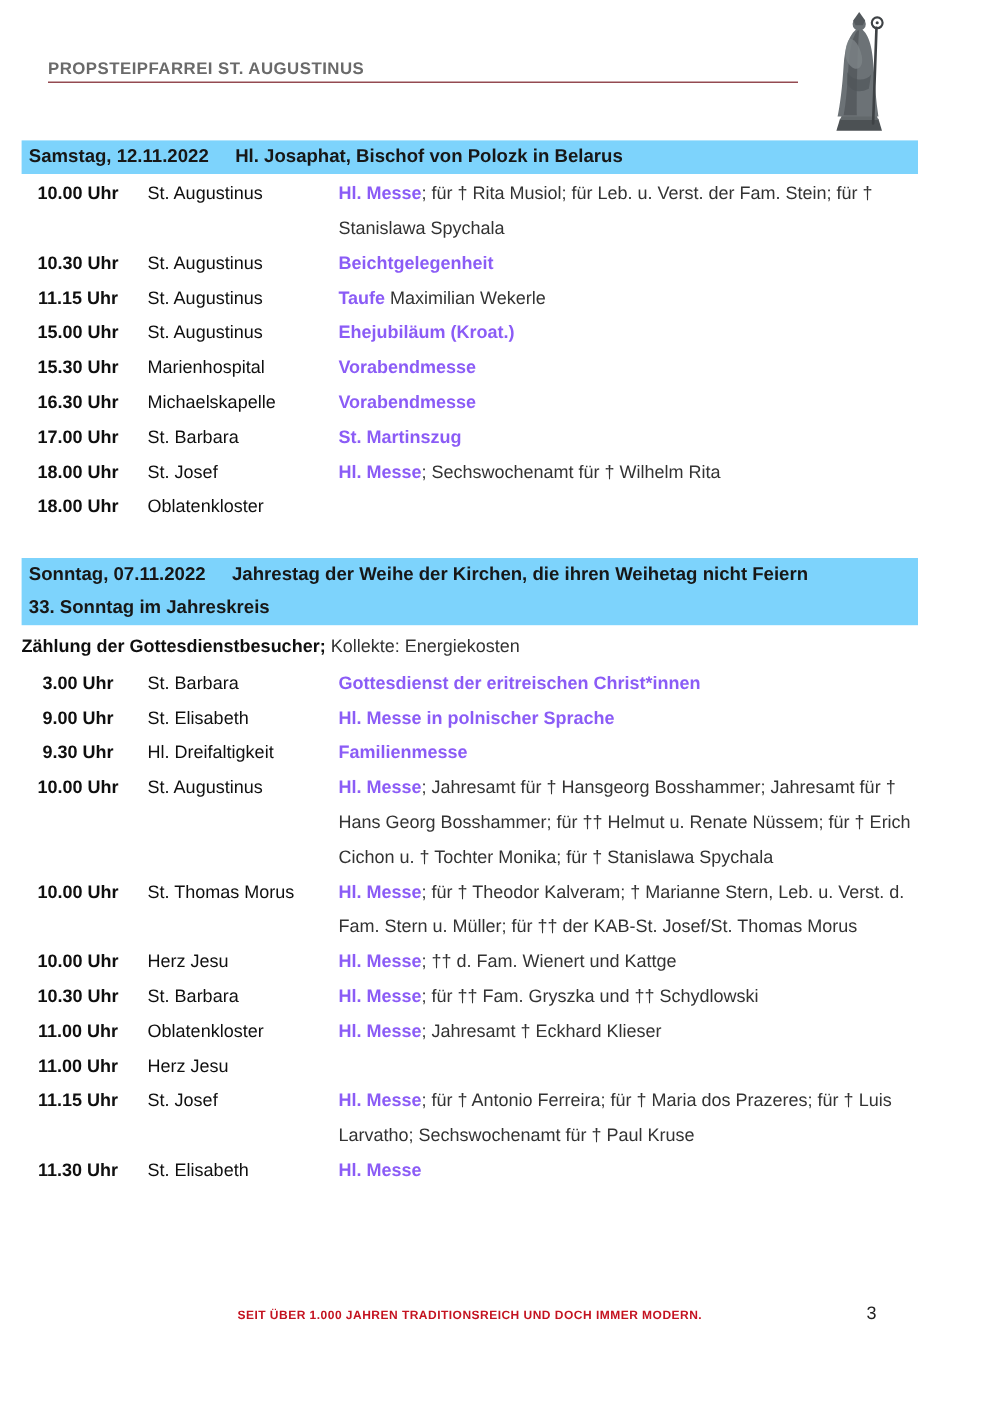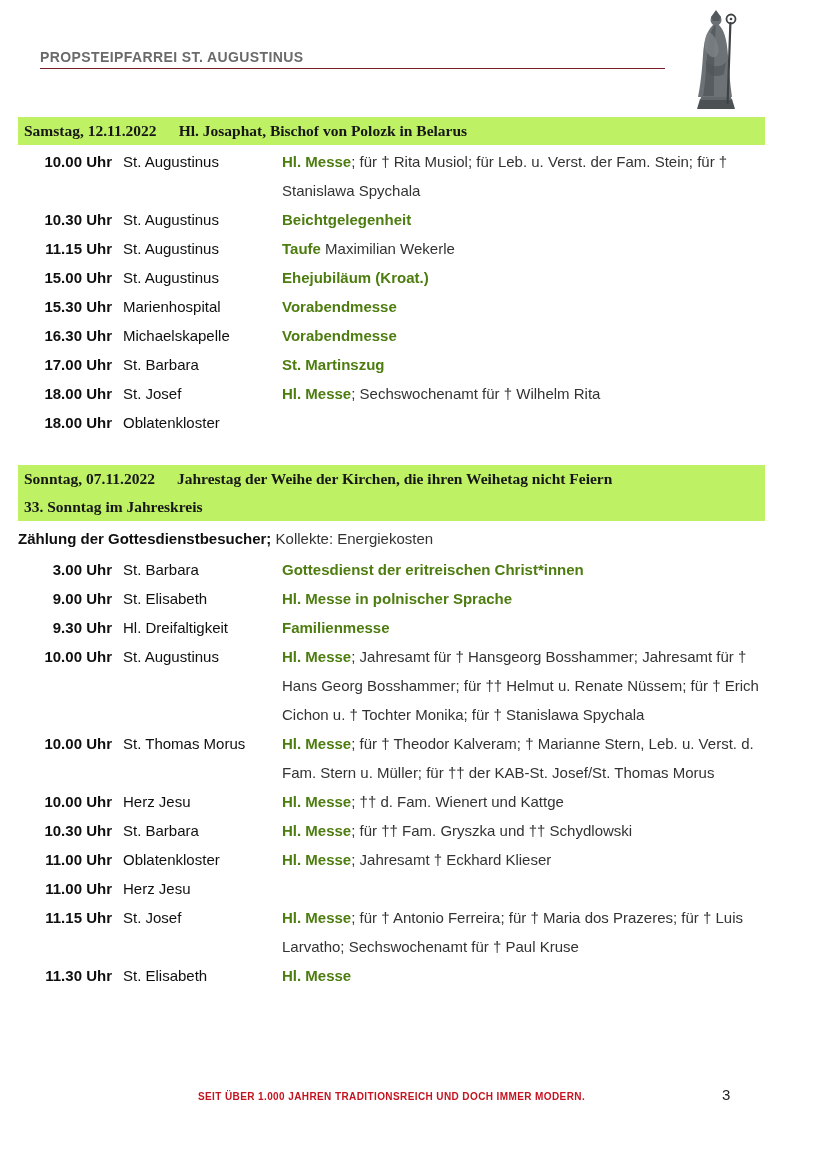--- a/index.html
+++ b/index.html
@@ -15,34 +15,34 @@
     position:absolute; left:40px; top:68px; width:625px; height:0;
     border-top:1.5px solid #7a1f27;
   }
   .statue { position:absolute; left:686px; top:10px; }
 
   
   .schedule { position:absolute; left:18px; top:117px; width:747px; }
 
   .day-section + .day-section { margin-top:28px; }
 
-  .banner { background:#bef264; padding-left:6px;font-family:Liberation Serif, serif; }
+  .banner { background:#7dd3fc; padding-left:6px; }
   .banner-line { line-height:28px; font-size:15.5px; font-weight:bold; color:#171717; }
   .banner-line.regular { font-weight:normal; color:#2e2e2e; }
   .b-date { margin-right:22px; }
 
   .note { line-height:29px; margin-top:3px; font-size:15px; color:#333; }
   .note .bold { font-weight:bold; color:#0f0f0f; }
 
   .rows { margin-top:2px; }
   .row { display:flex; font-size:15px; line-height:29px; color:#333; }
-  .col-time { width:94px; text-align:right; font-weight:bold; color:#0f0f0f; white-space:nowrap; }
+  .col-time { width:94px; text-align:center; font-weight:bold; color:#0f0f0f; white-space:nowrap; }
   .col-loc  { width:148px; margin-left:11px; font-weight:normal; color:#0f0f0f; white-space:nowrap; }
   .col-desc { width:483px; margin-left:11px; }
-  .bold { font-weight:bold; color:#4d7c0f; }
+  .bold { font-weight:bold; color:#8b5cf6; }
 
   
   .footer { position:absolute; left:18px; top:1086px; width:747px; text-align:center; }
   .footer-slogan {
     display:inline-block; font-size:10px; font-weight:bold; color:#c41320; letter-spacing:0.4px;
   }
   .page-number { position:absolute; left:722px; top:1086px; font-size:15px; color:#222; }
 </style>
 </head>
 <body>

